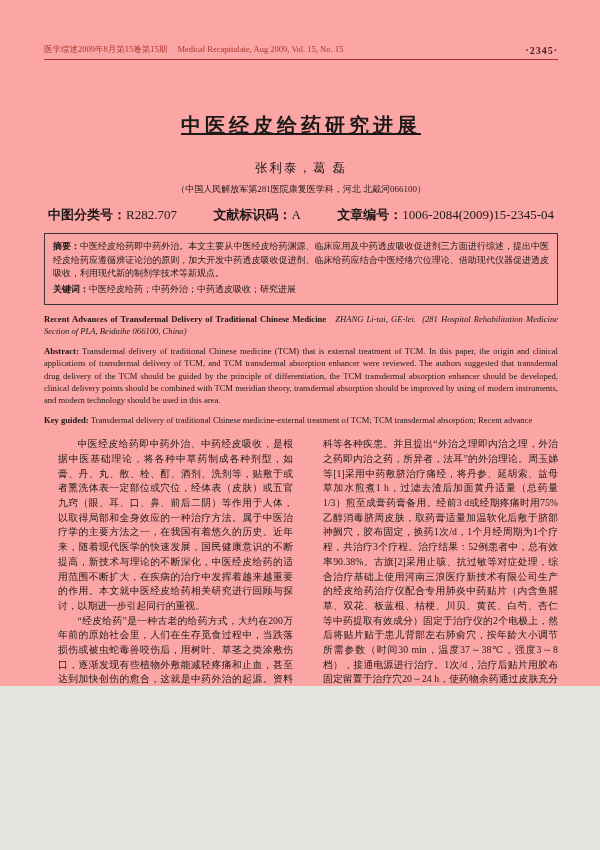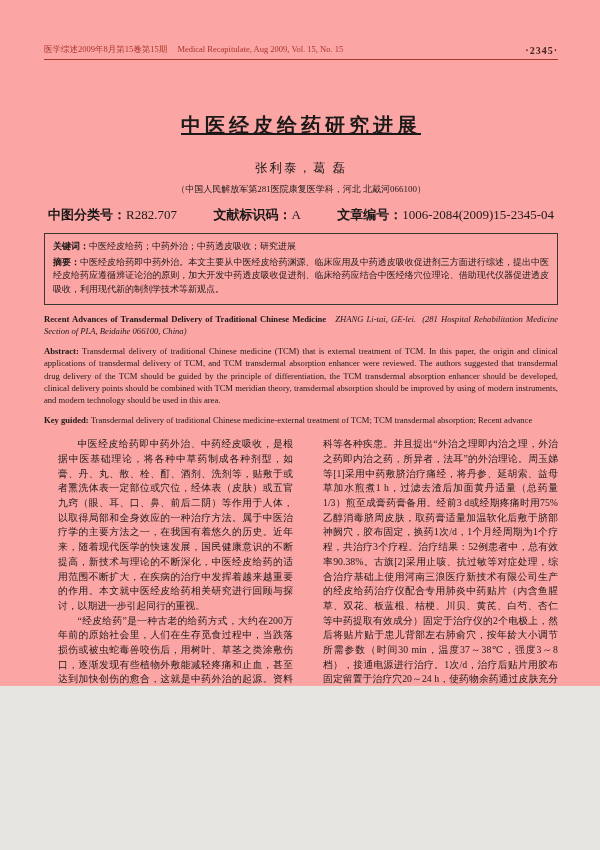--- a/index.html
+++ b/index.html
@@ -60,22 +60,22 @@
   <div class="authors">张利泰，葛 磊</div>
   <div class="affiliation">（中国人民解放军第281医院康复医学科，河北 北戴河066100）</div>
 
   <div class="meta-line">
     <span><b>中图分类号：</b><span>R282.707</span></span>
     <span><b>文献标识码：</b><span>A</span></span>
     <span><b>文章编号：</b><span>1006-2084(2009)15-2345-04</span></span>
   </div>
 
   <div class="abstract-box">
+    <p><b>摘要：</b><span>中医经皮给药即中药外治。本文主要从中医经皮给药渊源、临床应用及中药透皮吸收促进剂三方面进行综述，提出中医经皮给药应遵循辨证论治的原则，加大开发中药透皮吸收促进剂、临床给药应结合中医经络穴位理论、借助现代仪器促进透皮吸收，利用现代新的制剂学技术等新观点。</span></p>
     <p><b>关键词：</b><span>中医经皮给药；中药外治；中药透皮吸收；研究进展</span></p>
-    <p><b>摘要：</b><span>中医经皮给药即中药外治。本文主要从中医经皮给药渊源、临床应用及中药透皮吸收促进剂三方面进行综述，提出中医经皮给药应遵循辨证论治的原则，加大开发中药透皮吸收促进剂、临床给药应结合中医经络穴位理论、借助现代仪器促进透皮吸收，利用现代新的制剂学技术等新观点。</span></p>
   </div>
 
   <div class="en-block">
     <p class="en-title-line">
       <b>Recent Advances of Transdermal Delivery of Traditional Chinese Medicine</b>
       <span class="en-authors">ZHANG Li-tai, GE-lei.</span>
       <span class="en-affil">(281 Hospital Rehabilitation Medicine Section of PLA, Beidaihe 066100, China)</span>
     </p>
     <p><b>Abstract:</b> <span>Transdermal delivery of traditional Chinese medicine (TCM) that is external treatment of TCM. In this paper, the origin and clinical applications of transdermal delivery of TCM, and TCM transdermal absorption enhancer were reviewed. The authors suggested that transdermal drug delivery of the TCM should be guided by the principle of differentiation, the TCM transdermal absorption enhancer should be developed, clinical delivery points should be combined with TCM meridian theory, transdermal absorption should be improved by using of modern instruments, and modern technology should be used in this area.</span></p>
     <p><b>Key guided:</b> <span>Transdermal delivery of traditional Chinese medicine-external treatment of TCM; TCM transdermal absorption; Recent advance</span></p>

